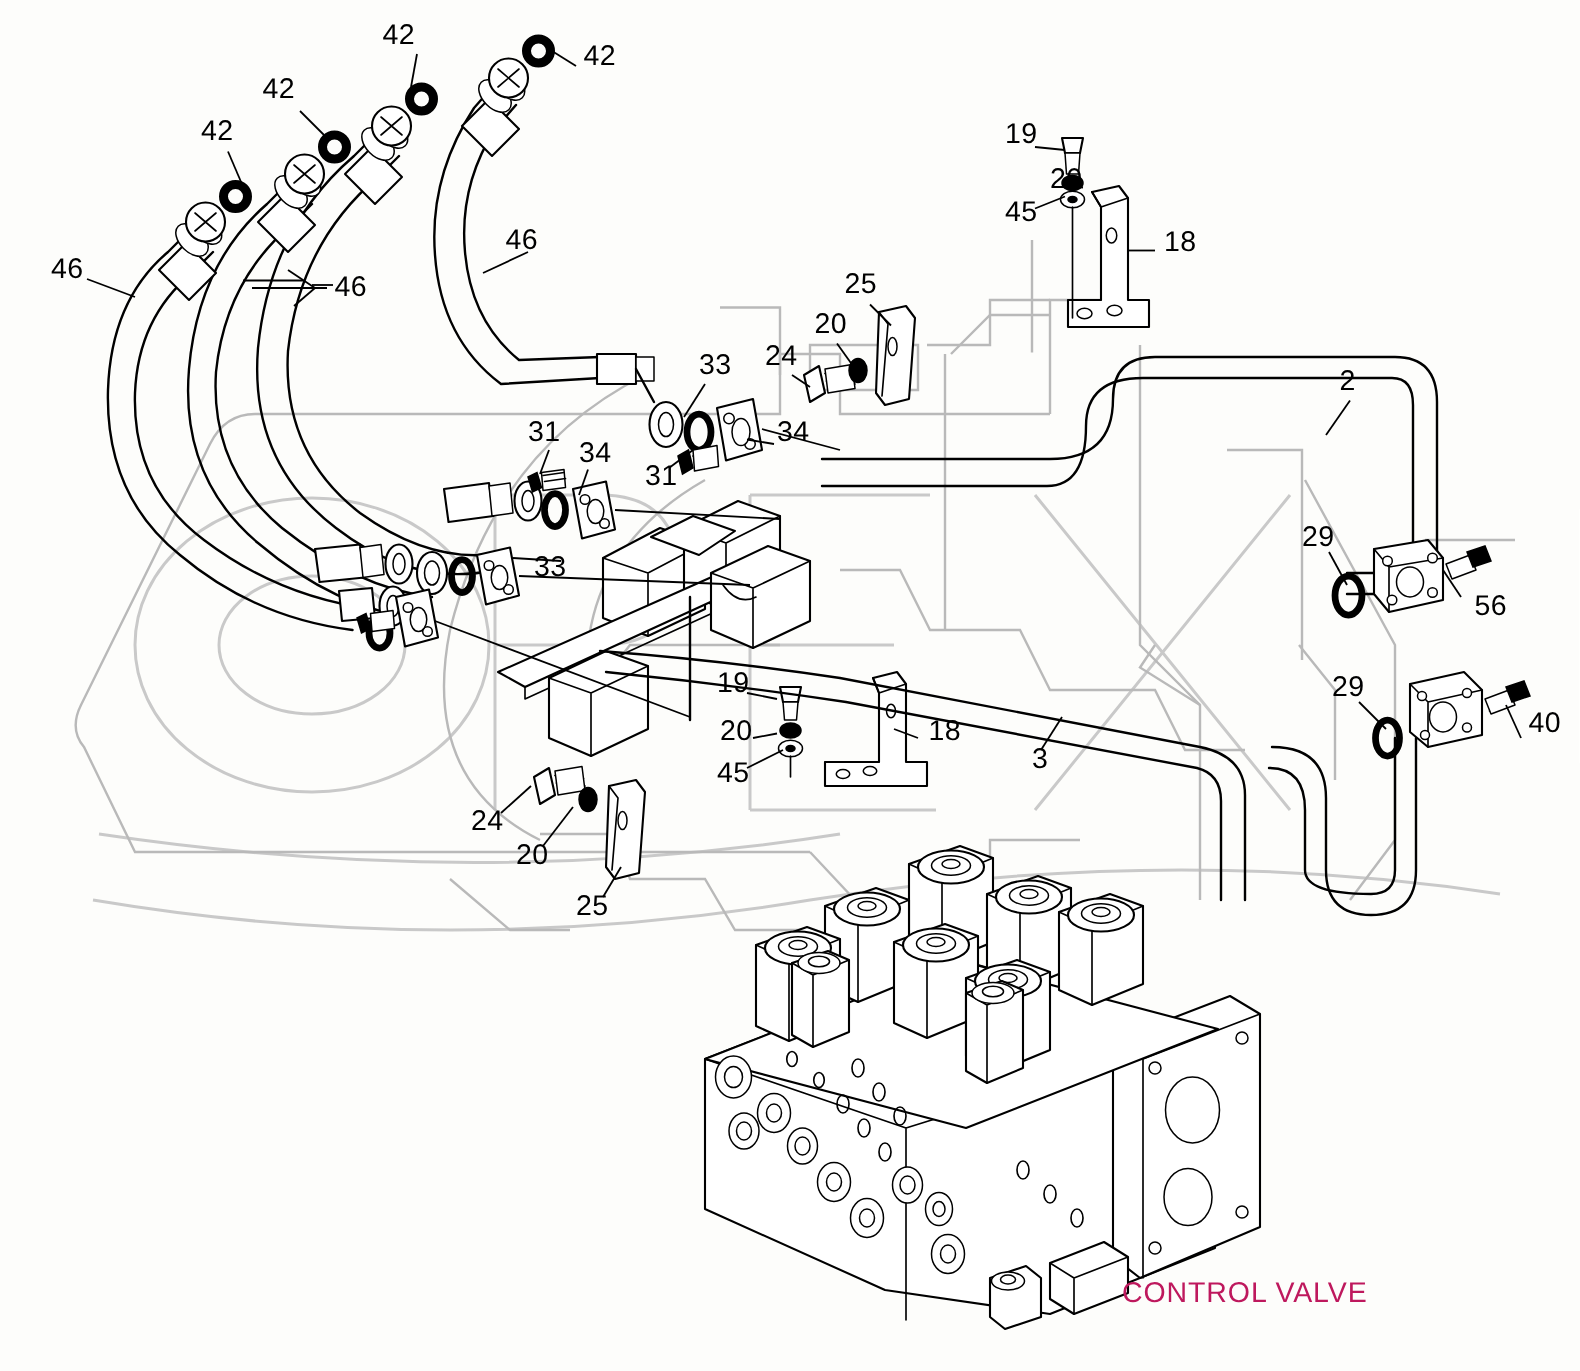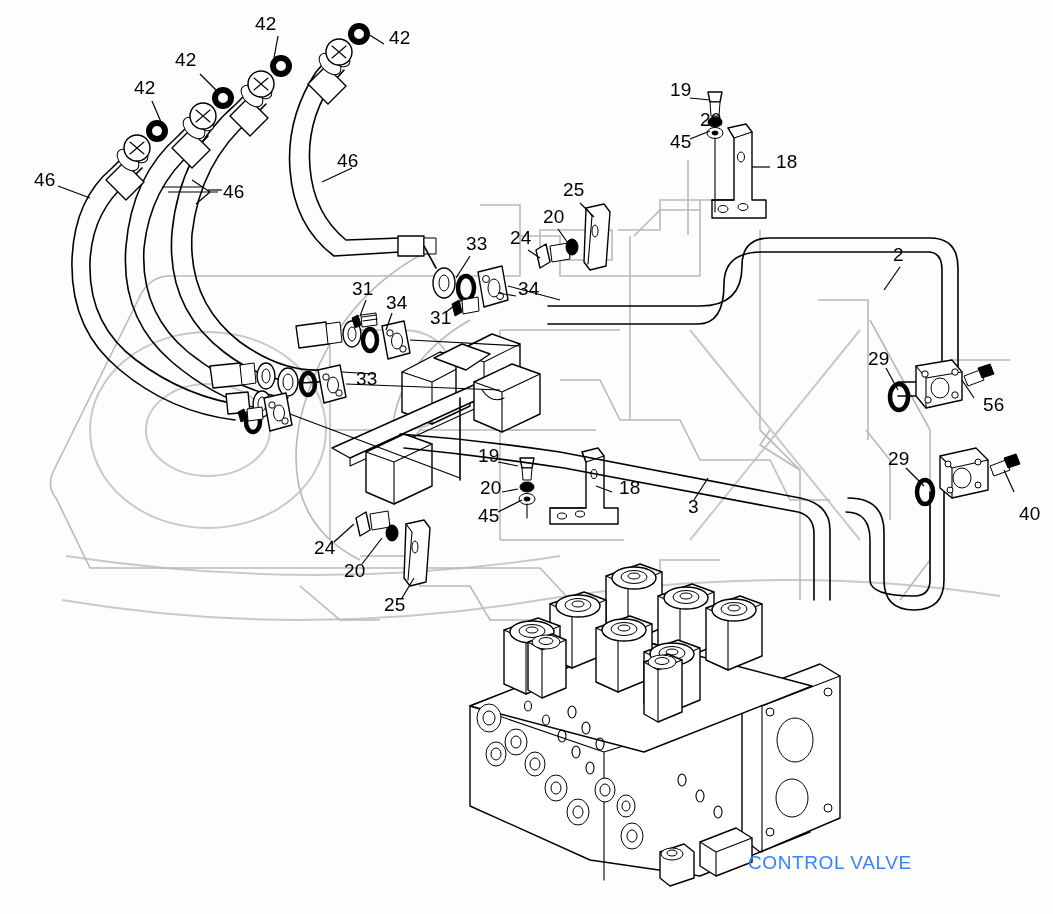--- a/index.html
+++ b/index.html
@@ -31,21 +31,21 @@
     font-size: 19px;
     color: #000000;
     line-height: 1;
     white-space: nowrap;
     letter-spacing: 0.2px;
   }
   .caption-label {
     position: absolute;
     font-family: "Liberation Sans", sans-serif;
     font-size: 19px;
-    color: #3b82f6;
+    color: #be185d;
     letter-spacing: 0.6px;
     white-space: nowrap;
   }
   .wm {
     fill: none;
     stroke: #c9c9c9;
     stroke-width: 2;
   }
   .ghost {
     fill: none;
@@ -589,21 +589,21 @@
 
   <div class="callout-label" style="left:670px; top:80px;">19</div>
   <div class="callout-label" style="left:700px; top:110px;">20</div>
   <div class="callout-label" style="left:670px; top:132px;">45</div>
   <div class="callout-label" style="left:776px; top:152px;">18</div>
 
   <div class="callout-label" style="left:893px; top:245px;">2</div>
   <div class="callout-label" style="left:868px; top:349px;">29</div>
   <div class="callout-label" style="left:983px; top:395px;">56</div>
   <div class="callout-label" style="left:888px; top:449px;">29</div>
-  <div class="callout-label" style="left:1019px;top:504px;">40</div>
+  <div class="callout-label" style="left:1019px;top:473px;">40</div>
   <div class="callout-label" style="left:688px; top:497px;">3</div>
 
   <div class="callout-label" style="left:478px; top:446px;">19</div>
   <div class="callout-label" style="left:480px; top:478px;">20</div>
   <div class="callout-label" style="left:478px; top:506px;">45</div>
   <div class="callout-label" style="left:619px; top:478px;">18</div>
 
   <div class="callout-label" style="left:314px; top:538px;">24</div>
   <div class="callout-label" style="left:344px; top:561px;">20</div>
   <div class="callout-label" style="left:384px; top:595px;">25</div>

